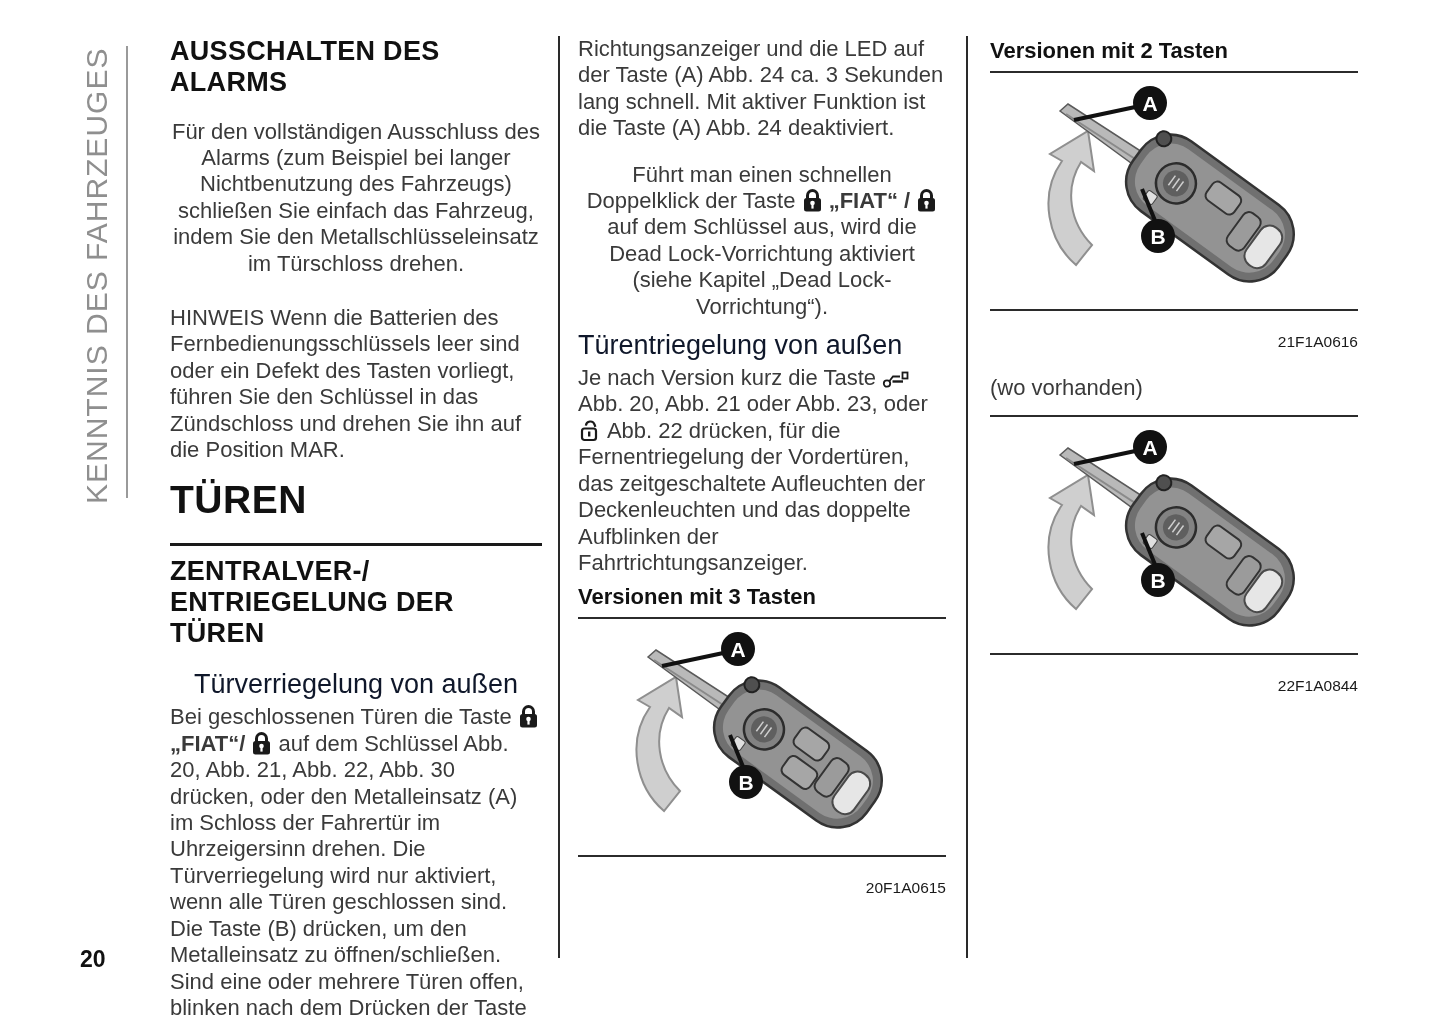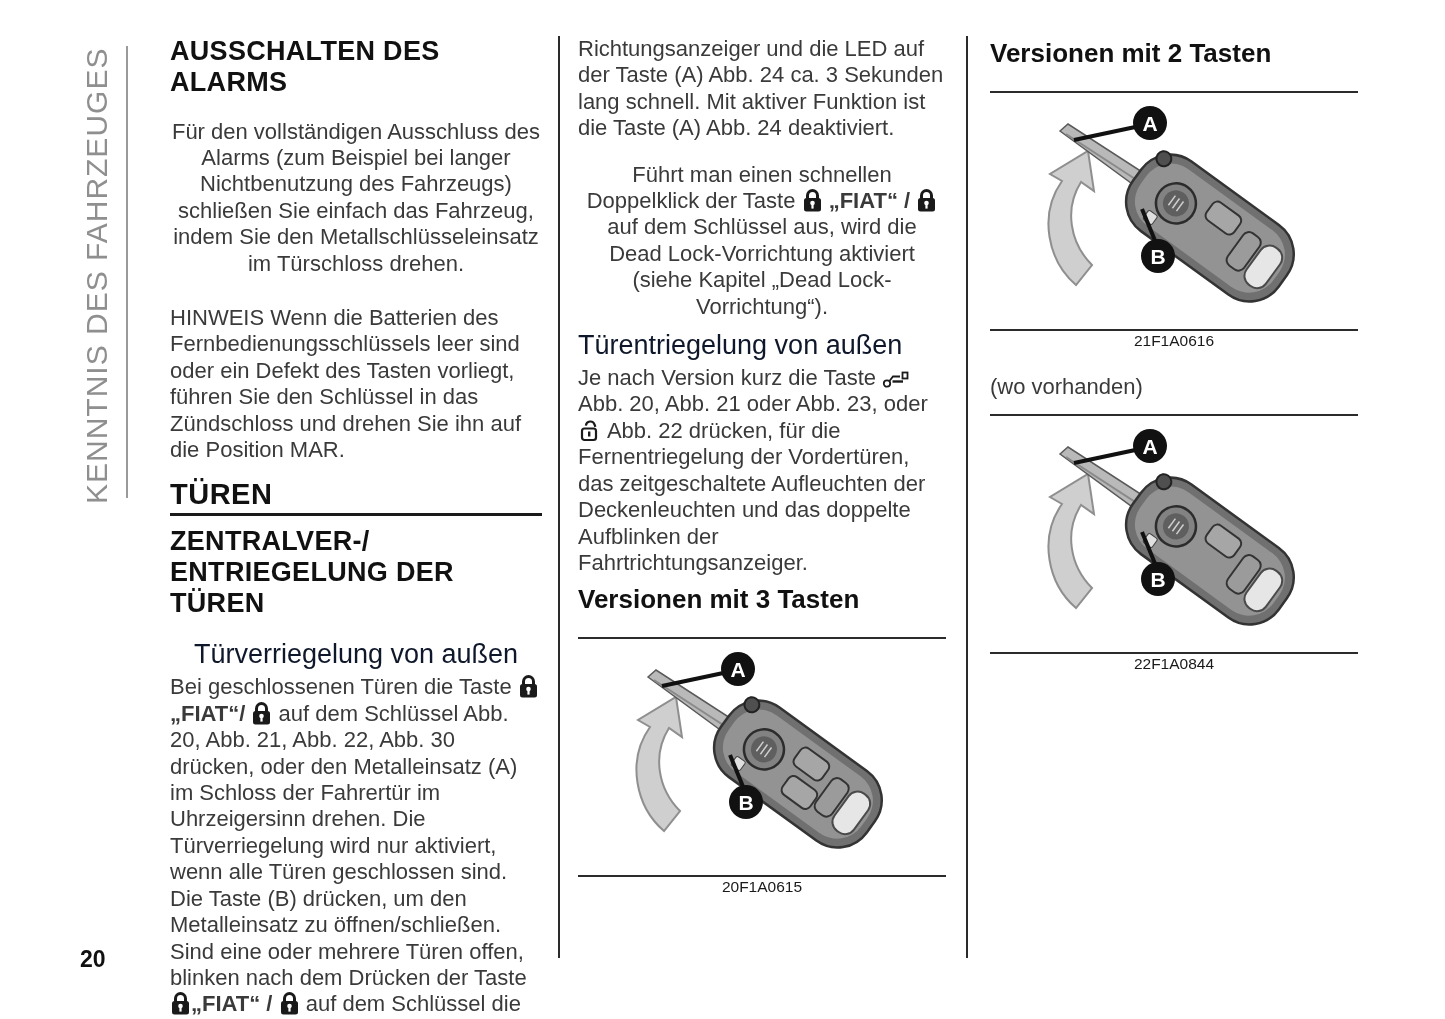--- a/index.html
+++ b/index.html
@@ -17,43 +17,43 @@
   .col1{left:170px;width:372px;}
   .col2{left:578px;width:368px;}
   .col3{left:990px;width:368px;}
   .vdiv{position:absolute;top:36px;height:922px;width:2px;background:#2a2a2a;}
   .vdiv1{left:558px;}
   .vdiv2{left:966px;}
 
   
   .h-small{font-size:27px;line-height:1.16;font-weight:800;color:#111;
            letter-spacing:.3px;margin:0;}
-  .h-big{font-size:29px;font-weight:800;color:#111;letter-spacing:.5px;margin:0;
-         border-bottom:3px solid #1a1a1a;padding-bottom:2px;}
+  .h-big{font-size:39px;font-weight:800;color:#111;letter-spacing:.5px;margin:0;
+         border-bottom:3px solid #1a1a1a;padding-bottom:21px;}
   .h-sub{font-size:27px;font-weight:normal;color:#0f172a;margin:0;}
-  .h-ver{font-size:26px;font-weight:bold;color:#111;margin:0;
-         border-bottom:2px solid #2b2b2b;padding-bottom:22px;}
+  .h-ver{font-size:22px;font-weight:bold;color:#111;margin:0;
+         border-bottom:2px solid #2b2b2b;padding-bottom:7px;}
   .body{font-size:22px;line-height:26.4px;color:#3a3a3a;margin:0;}
   .lineblock{display:block;}
   .mt4{margin-top:4px;} .mt6{margin-top:20px;text-align:center;} .mt8{margin-top:8px;}
   .mt10{margin-top:10px;} .mt14{margin-top:14px;} .mt28{margin-top:28px;}
 
   .note{font-size:22px;color:#3a3a3a;margin-top:24px;}
   .pagenum{position:absolute;left:80px;top:946px;font-size:23px;font-weight:bold;color:#111;}
 
   
   .inline-icon{display:inline-block;vertical-align:-5px;line-height:0;}
 
   
   .figure{width:100%;}
   .rule-top{border-top:2px solid #2b2b2b;margin-top:14px;}
   .fob{display:block;}
   .fob-2 .btn3{display:none;}
-  .fig-cap{border-top:2px solid #2b2b2b;padding-top:1px;display:flex;
-           justify-content:center;font-size:15.5px;color:#1a1a1a;}
+  .fig-cap{border-top:2px solid #2b2b2b;padding-top:22px;display:flex;
+           justify-content:flex-end;font-size:15.5px;color:#1a1a1a;}
   .fig-num{font-weight:500;}
   .callout-letter{font-size:21px;font-weight:bold;fill:#fff;text-anchor:middle;
                   font-family:"Liberation Sans",sans-serif;}
 </style>
 </head>
 <body>
 
 <div class="sidebar-text">KENNTNIS DES FAHRZEUGES</div>
 <div class="sidebar-rule"></div>
 

